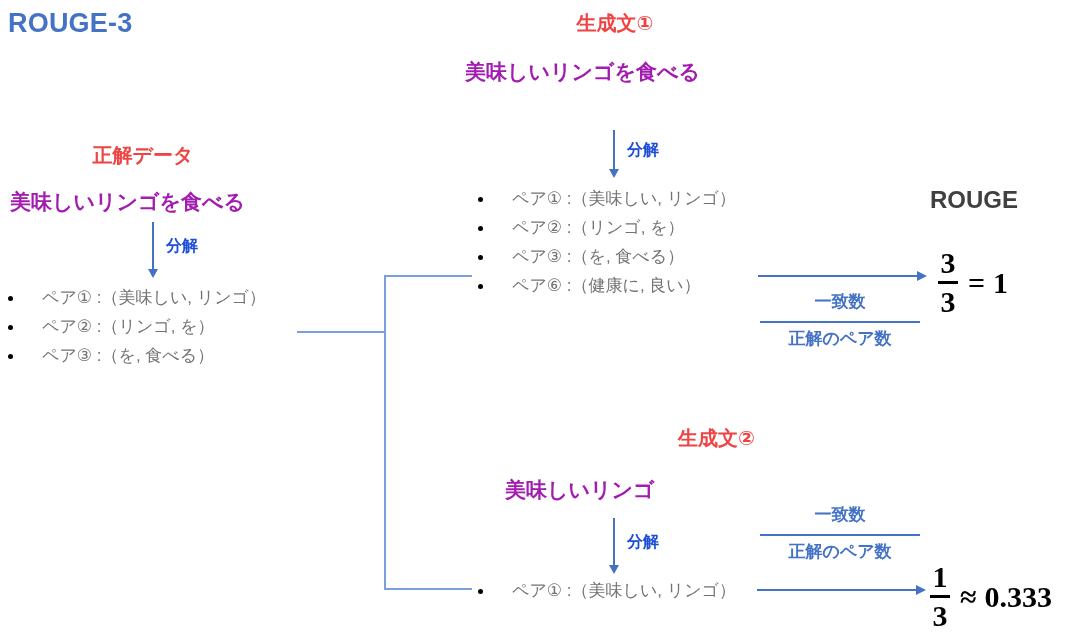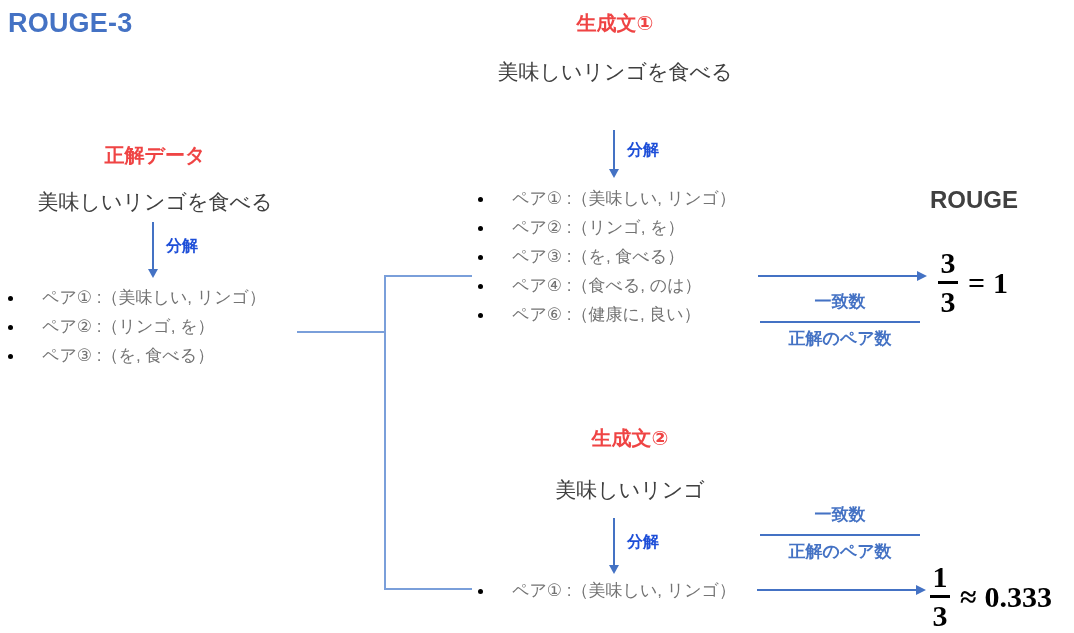--- a/index.html
+++ b/index.html
@@ -40,24 +40,24 @@
     font-size: 20px;
     font-weight: bold;
     color: #ef4444;
     text-align: center;
     white-space: nowrap;
   }
 
   
   .sentence {
     font-size: 21px;
-    color: #404040;
-    text-align: center;
+    color: #a21caf;
     line-height: 1.38;
     white-space: nowrap;
+    font-weight: bold;
   }
   .sentence .ln { display: block; }
 
   
   .pair-list {
     font-size: 17px;
     color: #737373;
     line-height: 29px;
     white-space: nowrap;
   }
@@ -167,21 +167,21 @@
   .result .mfrac .mden { padding-top: 2px; }
   .result .mop { margin: 0 8px 0 10px; }
 </style>
 </head>
 <body>
 
 <div id="canvas">
 
   <div class="abs slide-title">ROUGE-3</div>
 
-  <div class="abs section-heading" style="left:30px; top:142px; width:250px;">正解データ</div>
+  <div class="abs section-heading" style="left:18px; top:142px; width:250px;">正解データ</div>
 
   <div class="abs sentence" style="left:10px; top:188px; width:290px;">美味しいリンゴを食べる</div>
 
   <div class="v-arrow" style="left:152px; top:222px; height:48px;"></div>
   <div class="abs decompose-label" style="left:166px; top:236px;">分解</div>
 
   <div class="abs pair-list" style="left:0px; top:283px; width:300px;">
     <span class="pair-item">ペア① :（美味しい, リンゴ）</span>
     <span class="pair-item">ペア② :（リンゴ, を）</span>
     <span class="pair-item">ペア③ :（を, 食べる）</span>
@@ -198,21 +198,20 @@
     <span class="ln">美味しいリンゴを食べる</span>
   </div>
 
   <div class="v-arrow" style="left:613px; top:130px; height:40px;"></div>
   <div class="abs decompose-label" style="left:627px; top:140px;">分解</div>
 
   <div class="abs pair-list" style="left:470px; top:184px; width:320px;">
     <span class="pair-item">ペア① :（美味しい, リンゴ）</span>
     <span class="pair-item">ペア② :（リンゴ, を）</span>
     <span class="pair-item">ペア③ :（を, 食べる）</span>
-    <span class="pair-item">ペア④ :（食べる, のは）</span>
     <span class="pair-item">ペア⑥ :（健康に, 良い）</span>
   </div>
 
   <div class="abs rouge-label">ROUGE</div>
 
   <div class="h-arrow" style="left:758px; top:275px; width:160px;"></div>
 
   <div class="abs frac-label" style="left:760px; top:290px; width:160px;">
     <span class="num">一致数</span>
     <span class="bar"></span>
@@ -222,21 +221,21 @@
   <div class="abs result" style="left:938px; top:248px;">
     <span class="mfrac">
       <span class="mnum">3</span>
       <span class="mbar"></span>
       <span class="mden">3</span>
     </span>
     <span class="mop">=</span>
     <span>1</span>
   </div>
 
-  <div class="abs section-heading" style="left:505px; top:425px; width:250px;">生成文②</div>
+  <div class="abs section-heading" style="left:505px; top:425px; width:250px;text-align:right;">生成文②</div>
 
   <div class="abs sentence" style="left:505px; top:476px; width:250px;">美味しいリンゴ</div>
 
   <div class="v-arrow" style="left:613px; top:518px; height:48px;"></div>
   <div class="abs decompose-label" style="left:627px; top:532px;">分解</div>
 
   <div class="abs pair-list" style="left:470px; top:576px; width:320px;">
     <span class="pair-item">ペア① :（美味しい, リンゴ）</span>
   </div>
 

